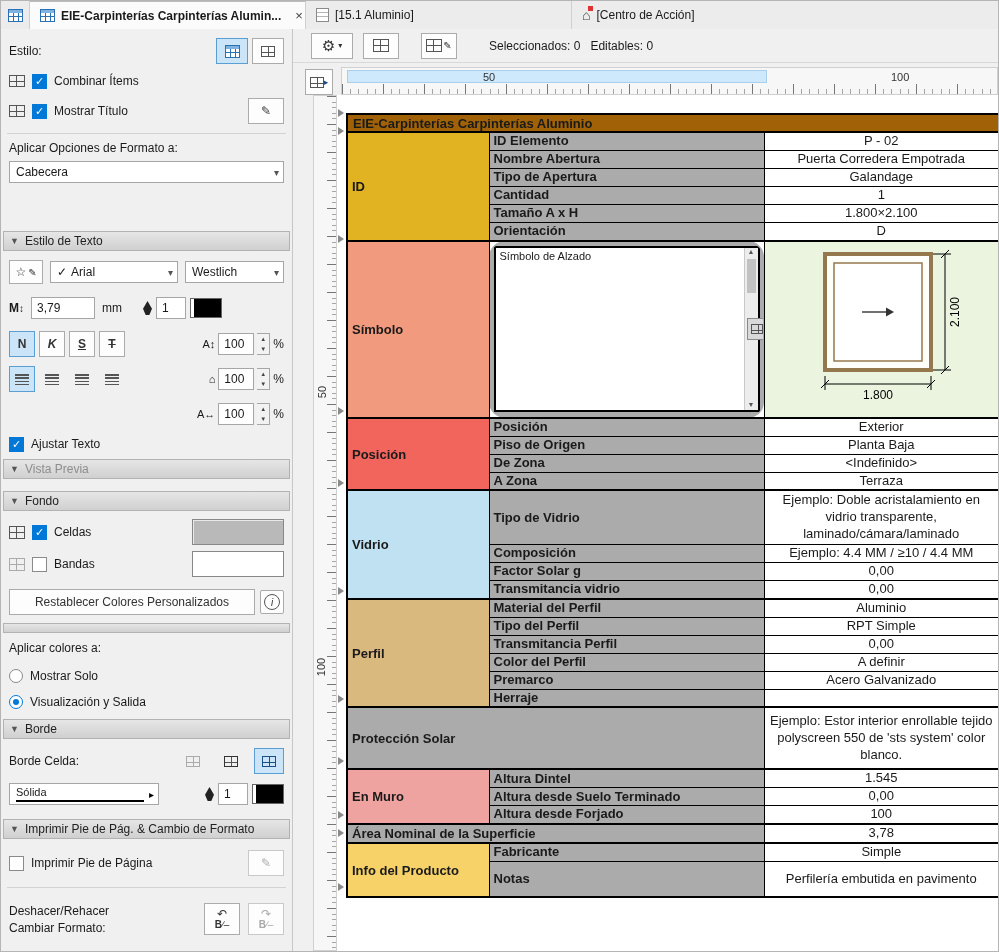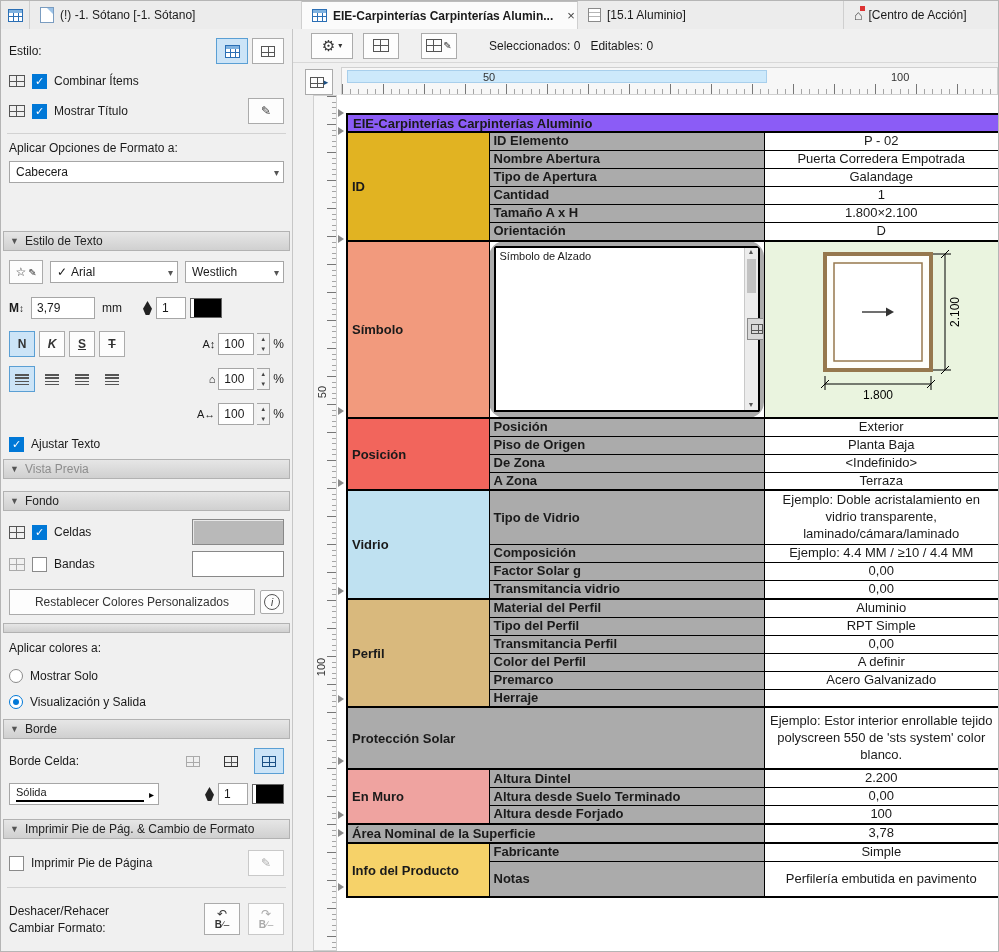--- a/index.html
+++ b/index.html
@@ -85,21 +85,21 @@
     background-size:9px 100%,4px 100%;background-position:right top,right top;background-repeat:no-repeat;}
   .ruler-v .num{transform:rotate(-90deg);}
   .canvas{position:absolute;left:44px;top:66px;right:0;bottom:0;background:#fff;overflow:hidden;}
   .marker{position:absolute;left:1px;width:0;height:0;border:4px solid transparent;border-left:6px solid #8a8a8a;}
 
   
   table.sched{position:absolute;left:9px;top:18px;border-collapse:collapse;table-layout:fixed;width:652px;
        border:2px solid #000;}
   table.sched td{border:1px solid #000;font-size:13px;padding:0 4px;overflow:hidden;box-sizing:border-box;}
   table.sched tr{height:18px;}
-  tr.title-row td{background:#8b5cf6;font-weight:bold;text-align:left;padding-left:5px;}
+  tr.title-row td{background:#a16207;font-weight:bold;text-align:left;padding-left:5px;}
   td.group-cell{font-weight:bold;text-align:left;padding-left:6px;vertical-align:middle;}
   td.label-cell{background:#ababab;font-weight:bold;text-align:left;vertical-align:middle;line-height:1.25;}
   td.value-cell{background:#fff;text-align:center;vertical-align:middle;line-height:1.3;}
   td.value-cell.bold{font-weight:normal;}
   tr.group-start td{border-top:2px solid #000;margin-left:36px;}
   td.symbol-label{padding:2px;position:relative;border-radius:16px;}
   td.symbol-value{padding:0;background:var(--symbolbg,#eaf4df);}
   .symbox{position:relative;width:100%;height:166px;background:#fff;border:2px solid #000;box-sizing:border-box;}
   .symbox .ptitle{position:absolute;left:4px;top:2px;font-size:11px;font-weight:normal;}
   .vscroll{position:absolute;right:0;top:0;bottom:0;width:13px;background:#ececec;border-left:1px solid #c9c9c9;
@@ -113,24 +113,20 @@
 </style>
 </head>
 <body>
 
 <div class="app">
 
   <header class="tabbar">
     <div class="appicon">
         <span class="grid-ic"></span>
       </div>
-    <div class="tab" style="width:272px">
-      <span class="doc-ic"></span>
-      <span>(!) -1. Sótano [-1. Sótano]</span>
-    </div>
     <div class="tab active" style="width:276px">
       <span class="grid-ic"></span>
       <span style="font-weight:bold">EIE-Carpinterías Carpinterías Alumin...</span>
       <span class="close">×</span>
     </div>
     <div class="tab" style="width:266px">
       <span class="layout-ic"></span>
       <span>[15.1 Aluminio]</span>
     </div>
     <div class="tab" style="flex:1;border-right:none">
@@ -584,21 +580,21 @@
               <td class="label-cell">Herraje</td>
               <td class="value-cell"></td>
             </tr>
             <tr class="group-start" style="height: 62px;">
               <td class="group-cell" rowspan="1" colspan="2" style="background: rgb(171, 171, 171);">Protección Solar</td>
               <td class="value-cell">Ejemplo: Estor interior enrollable tejido polyscreen 550 de 'sts system' color blanco.</td>
             </tr>
             <tr class="group-start">
               <td class="group-cell" rowspan="3" style="background: rgb(239, 163, 160);">En Muro</td>
               <td class="label-cell">Altura Dintel</td>
-              <td class="value-cell">2.200</td>
+              <td class="value-cell">1.545</td>
             </tr>
             <tr>
               <td class="label-cell">Altura desde Suelo Terminado</td>
               <td class="value-cell">0,00</td>
             </tr>
             <tr>
               <td class="label-cell">Altura desde Forjado</td>
               <td class="value-cell">100</td>
             </tr>
             <tr class="group-start">

